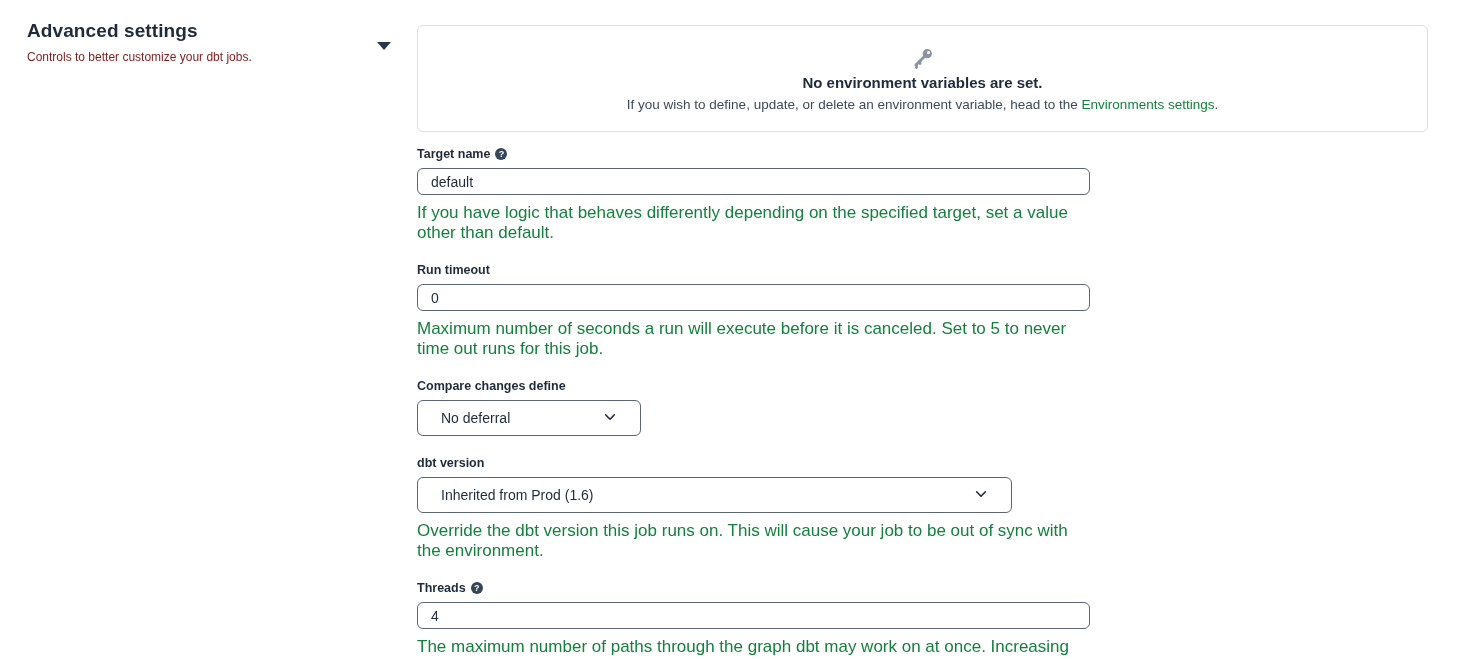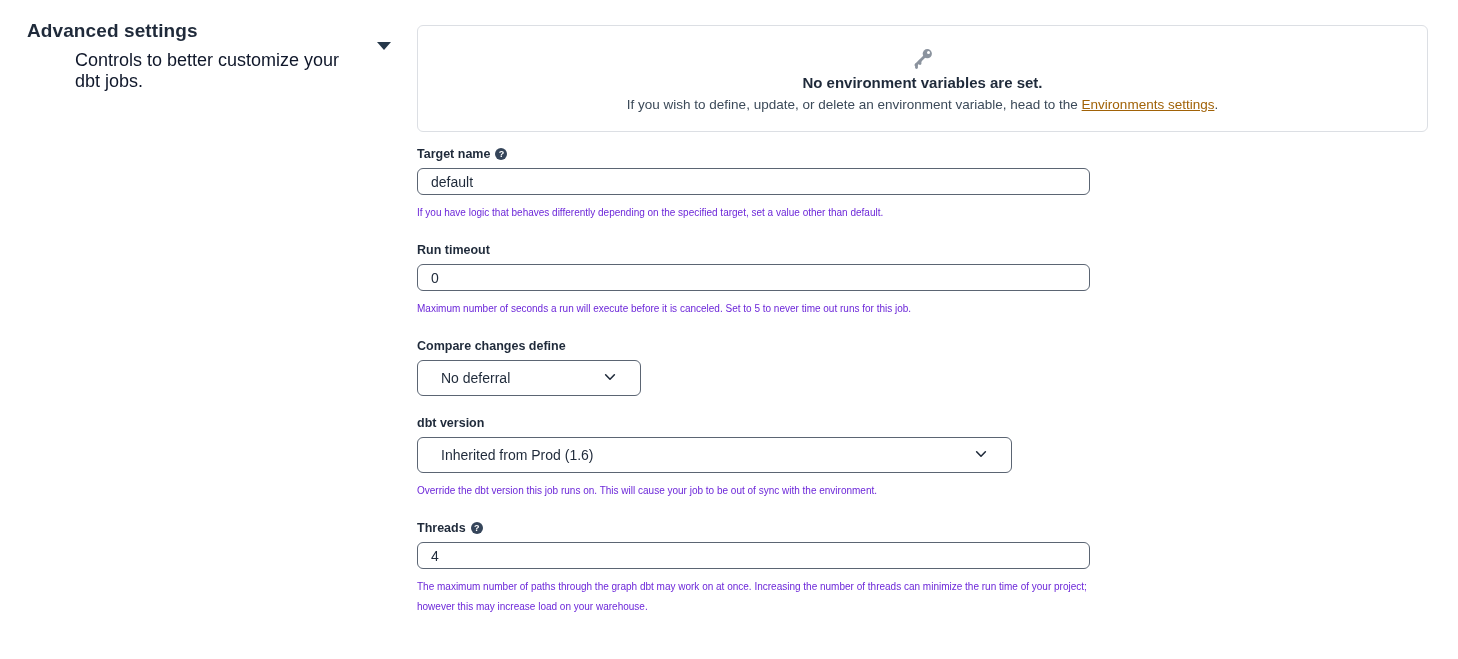--- a/index.html
+++ b/index.html
@@ -6,42 +6,42 @@
   html, body {
     width: 1458px; height: 659px;
     background: #ffffff;
     font-family: "Liberation Sans", "DejaVu Sans", sans-serif;
     color: #1f2a3a;
     overflow: hidden;
     position: relative;
   }
   .left-header { position: absolute; left: 27px; top: 20px; width: 340px; }
   .page-title { font-size: 19px; font-weight: bold; color: #1f2a3a; letter-spacing: 0.1px; }
-  .page-subtitle { margin-top: 8px; font-size: 18px; color: #0f172a; margin-left: 48px; }
+  .page-subtitle { margin-top: 8px; font-size: 12px; color: #7f1d1d; }
 
   .collapse-caret {
     position: absolute; left: 377px; top: 42px;
     width: 0; height: 0; cursor: pointer;
     border-left: 7px solid transparent;
     border-right: 7px solid transparent;
     border-top: 8px solid #26384a;
   }
 
   .content { position: absolute; left: 417px; top: 25px; width: 1011px; }
 
   .env-panel {
     width: 1011px; height: 107px;
     border: 1px solid #dcdfe4; border-radius: 6px;
     display: flex; flex-direction: column; align-items: center; justify-content: center;
     text-align: center;
   }
   .env-key { height: 24px; margin-bottom: 4px; }
   .env-title { font-size: 15px; font-weight: bold; color: #1f2a3a; }
   .env-message { margin-top: 6px; font-size: 13.5px; color: #3c4a59; }
-  .env-message a { color: #a16207; text-decoration: underline; cursor: pointer; }
+  .env-message a { color: #15803d; cursor: pointer; }
 
   .form { margin-top: 15px; width: 673px; }
   .group { margin-bottom: 20px; }
   .label-row { display: flex; align-items: center; gap: 5px; margin-bottom: 7px; }
   .field-label { font-size: 12.5px; font-weight: bold; color: #1f2a3a; }
   .help-icon {
     width: 12px; height: 12px; border-radius: 50%;
     background: #35455a; color: #ffffff;
     font-size: 9px; font-weight: bold; line-height: 12px;
     text-align: center; display: inline-block; cursor: pointer;
@@ -55,21 +55,21 @@
     background: #ffffff; outline: none;
   }
   .select-box {
     height: 36px; border: 1px solid #5b6573; border-radius: 6px;
     background: #ffffff; cursor: pointer;
     display: flex; align-items: center; justify-content: space-between;
     padding: 0 23px; font-size: 14px; color: #1f2a3a;
   }
   .select-box.narrow { width: 224px; }
   .select-box.wide { width: 595px; }
-  .helper { margin-top: 8px; font-size: 10px; color: #6d28d9; line-height: 20px; max-width: 690px; }
+  .helper { margin-top: 8px; font-size: 17px; color: #15803d; line-height: 20px; max-width: 690px; }
 </style>
 </head>
 <body>
 
 <div class="left-header">
   <div class="page-title">Advanced settings</div>
   <div class="page-subtitle">Controls to better customize your dbt jobs.</div>
 </div>
 
 <div class="collapse-caret"></div>

